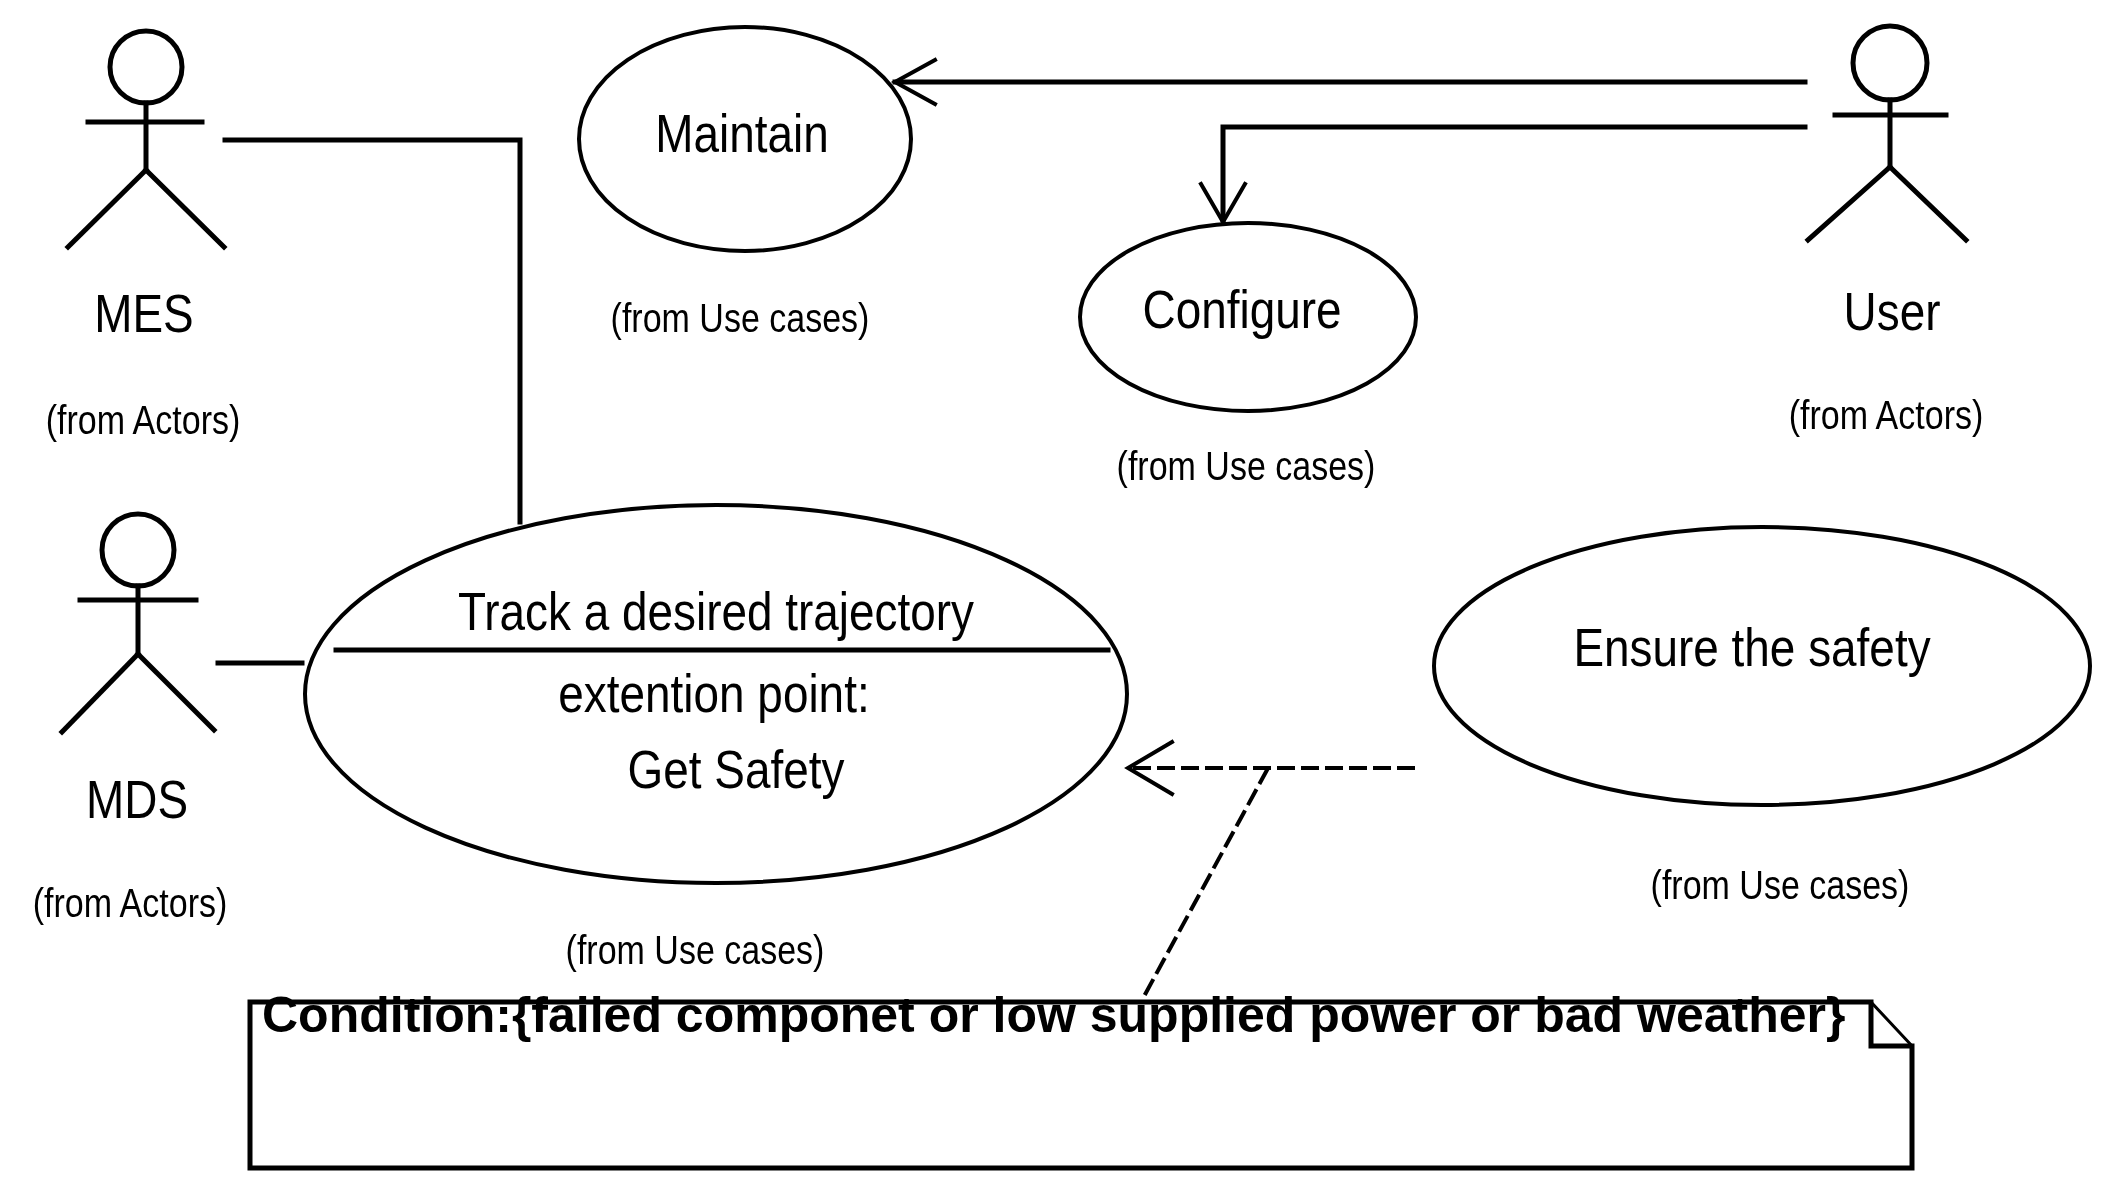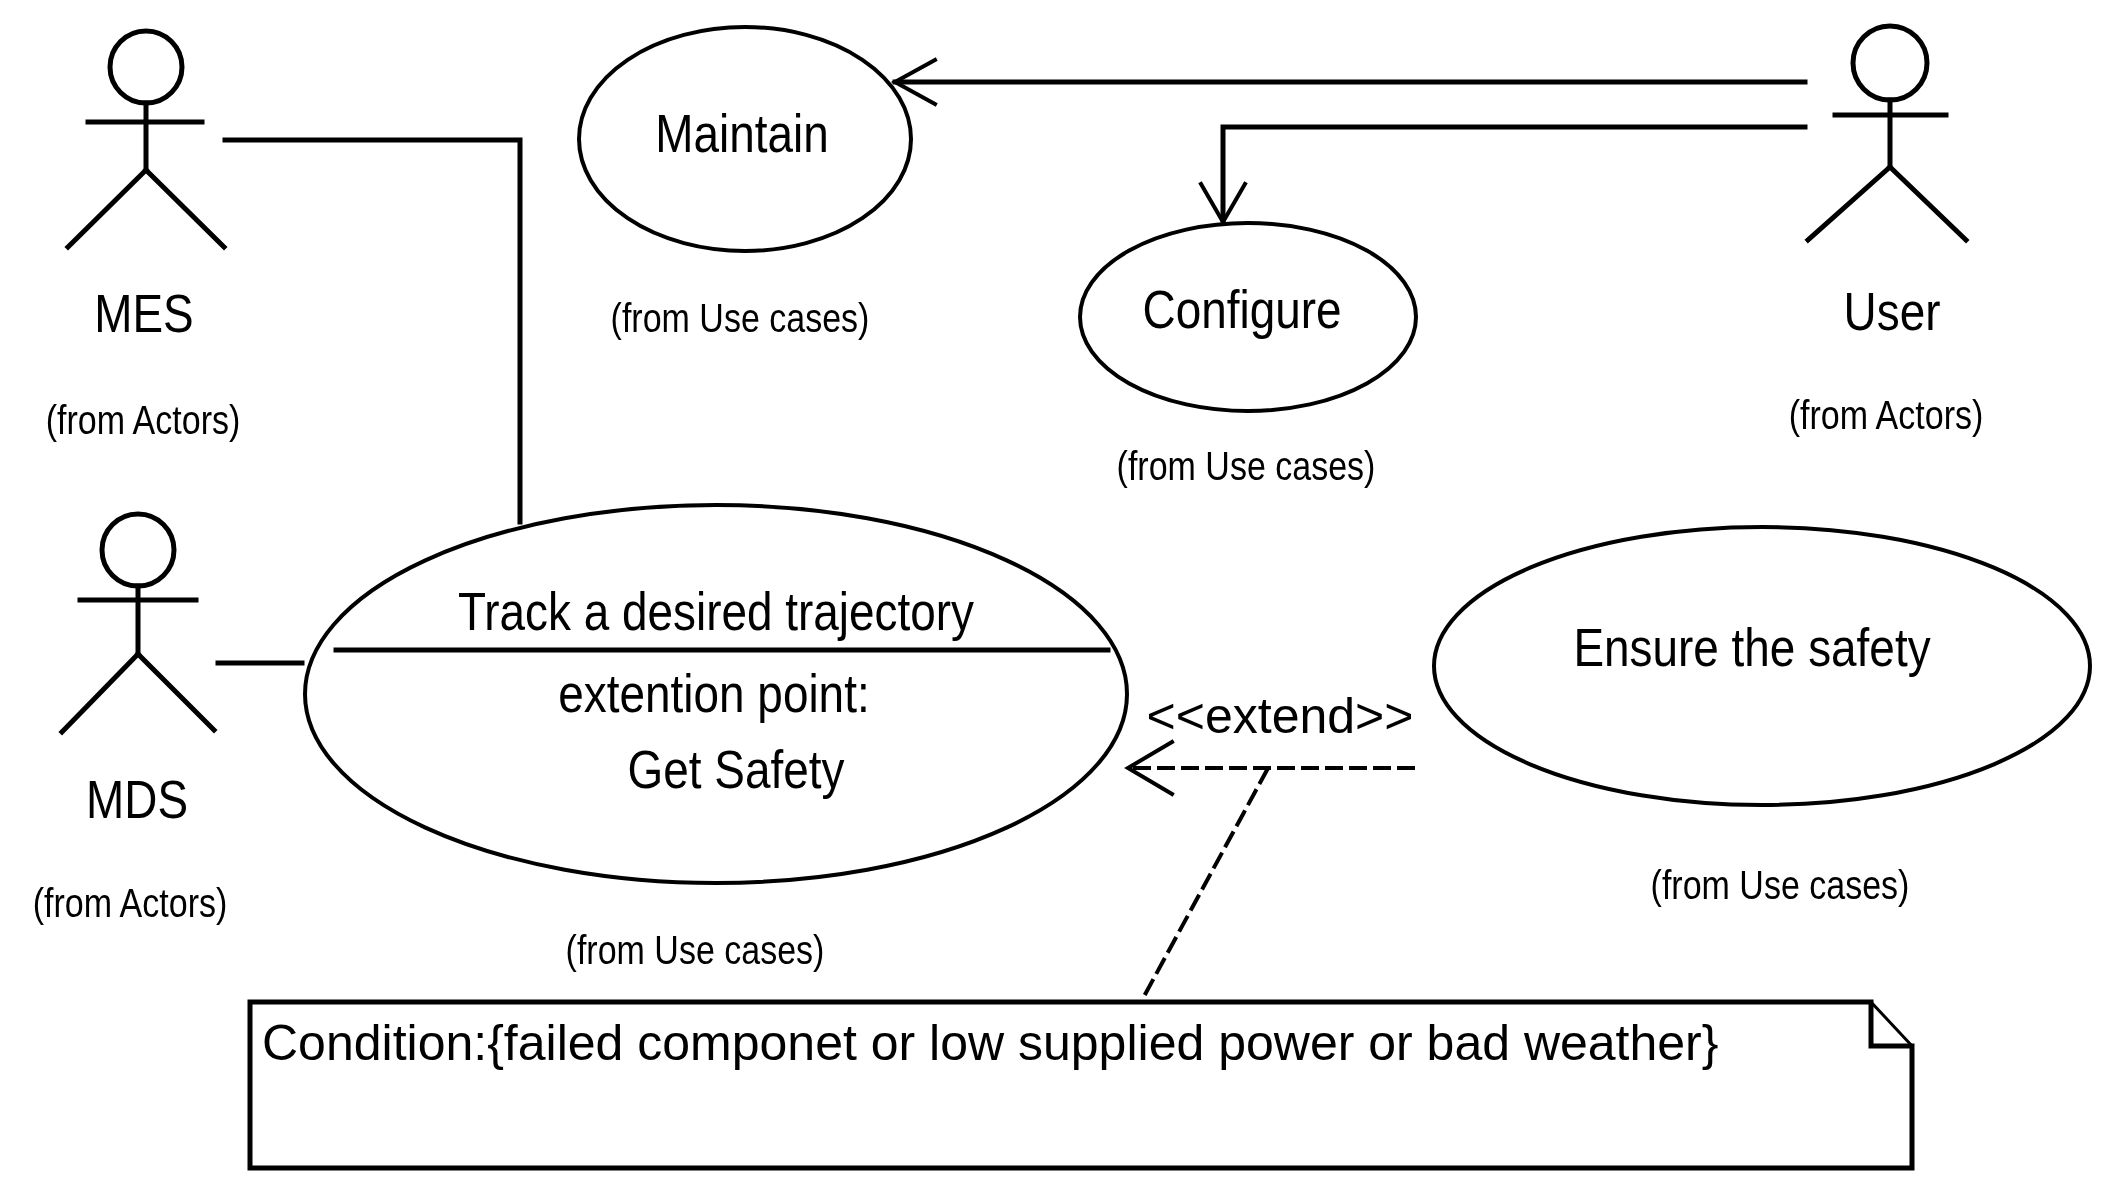--- a/index.html
+++ b/index.html
@@ -27,24 +27,25 @@
     color:var(--text-color);
     line-height:1.1;
   }
   .cond{transform:translate(-50%,-50%) scaleX(0.85);}
   .uc-label{font-size:54px;}
   .from-label{font-size:40px;}
   .extend-label{font-size:50px;}
   .note-text{
     position:absolute;
     left:262px;
-    top:1008px;
+    top:980px;
     font-size:50px;
     line-height:70px;
     white-space:nowrap;
+    font-weight:bold;
   }
 </style>
 </head>
 <body>
 
 <div class="canvas">
 
   <svg width="2106" height="1200" viewBox="0 0 2106 1200" fill="none" stroke-linecap="square">
 
     <g stroke-width="5">
@@ -112,21 +113,20 @@
   <div class="lbl from-label cond" style="left:1246px;top:466px;">(from Use cases)</div>
 
   <div class="lbl uc-label cond" style="left:716px;top:612px;">Track a desired trajectory</div>
   <div class="lbl uc-label cond" style="left:714px;top:694px;">extention point:</div>
   <div class="lbl uc-label cond" style="left:736px;top:770px;">Get Safety</div>
   <div class="lbl from-label cond" style="left:695px;top:950px;">(from Use cases)</div>
 
   <div class="lbl uc-label cond" style="left:1752px;top:648px;">Ensure the safety</div>
   <div class="lbl from-label cond" style="left:1780px;top:885px;">(from Use cases)</div>
 
-  <div class="lbl extend-label" style="left:1280px;top:716px;">&lt;&lt;extend&gt;&gt;</div>
 
   <div class="lbl uc-label cond" style="left:144px;top:314px;">MES</div>
   <div class="lbl from-label cond" style="left:143px;top:420px;">(from Actors)</div>
 
   <div class="lbl uc-label cond" style="left:137px;top:800px;">MDS</div>
   <div class="lbl from-label cond" style="left:130px;top:903px;">(from Actors)</div>
 
   <div class="lbl uc-label cond" style="left:1892px;top:312px;">User</div>
   <div class="lbl from-label cond" style="left:1886px;top:415px;">(from Actors)</div>
 

